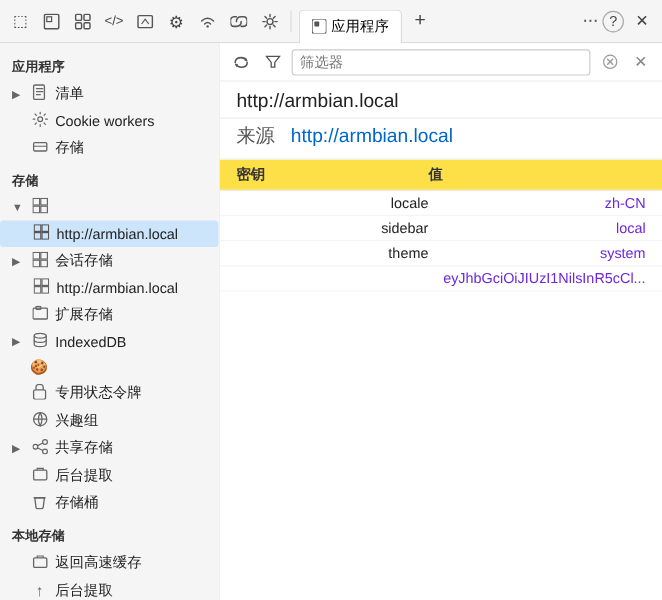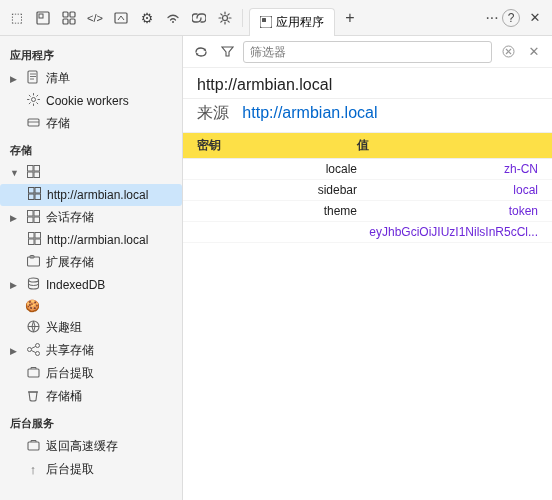--- a/index.html
+++ b/index.html
@@ -379,20 +379,30 @@
           </svg>
       </span>
       <span class="label">IndexedDB</span>
     </div>
 
     <div class="sidebar-item">
       <span class="arrow" style="width:10px;display:inline-block;"></span>
       <span class="icon" style="font-size:12px;">🍪</span>
     </div>
 
+    <div class="sidebar-item">
+      <span class="arrow" style="width:10px;display:inline-block;"></span>
+      <span class="icon">
+        <svg width="12" height="13" viewBox="0 0 12 13">
+            <rect x="1" y="5" width="10" height="8" rx="1.5" fill="none" stroke="#666" stroke-width="1.1"></rect>
+            <path d="M3 5 L3 3 Q3 0.5 6 0.5 Q9 0.5 9 3 L9 5" fill="none" stroke="#666" stroke-width="1.1"></path>
+          </svg>
+      </span>
+      <span class="label">专用状态令牌</span>
+    </div>
 
     <div class="sidebar-item">
       <span class="arrow" style="width:10px;display:inline-block;"></span>
       <span class="icon">
         <svg width="13" height="13" viewBox="0 0 13 13">
             <circle cx="6.5" cy="6.5" r="5.5" fill="none" stroke="#666" stroke-width="1.1"></circle>
             <path d="M6.5 1 Q9.5 6.5 6.5 12 Q3.5 6.5 6.5 1" fill="none" stroke="#666" stroke-width="1"></path>
             <path d="M1 6.5 L12 6.5" stroke="#666" stroke-width="1"></path>
           </svg>
       </span>
@@ -428,21 +438,21 @@
       <span class="arrow" style="width:10px;display:inline-block;"></span>
       <span class="icon">
         <svg width="12" height="13" viewBox="0 0 12 13">
             <path d="M2 3 L10 3 L9 11 Q9 12 6 12 Q3 12 3 11 Z" fill="none" stroke="#666" stroke-width="1.1"></path>
             <line x1="1" y1="3" x2="11" y2="3" stroke="#666" stroke-width="1.2"></line>
           </svg>
       </span>
       <span class="label">存储桶</span>
     </div>
 
-    <div class="sidebar-section-title">后台服务</div>
+    <div class="sidebar-section-title">本地存储</div>
 
     <div class="sidebar-item">
       <span class="arrow" style="width:10px;display:inline-block;"></span>
       <span class="icon">
         <svg width="13" height="13" viewBox="0 0 13 13">
             <rect x="1" y="3" width="11" height="8" rx="1" fill="none" stroke="#666" stroke-width="1.1"></rect>
             <path d="M4 3 L4 1.5 L9 1.5 L9 3" stroke="#666" stroke-width="1" fill="none"></path>
           </svg>
       </span>
       <span class="label">返回高速缓存</span>
@@ -500,20 +510,20 @@
       <div class="table-row">
         <div class="col-key">locale</div>
         <div class="col-val val-blue">zh-CN</div>
       </div>
       <div class="table-row">
         <div class="col-key">sidebar</div>
         <div class="col-val">local</div>
       </div>
       <div class="table-row">
         <div class="col-key">theme</div>
-        <div class="col-val">token</div>
+        <div class="col-val">system</div>
       </div>
       <div class="table-row">
         <div class="col-val">eyJhbGciOiJIUzI1NilsInR5cCl...</div>
       </div>
     </div>
   </div>
 </div>
 
 </body></html>

